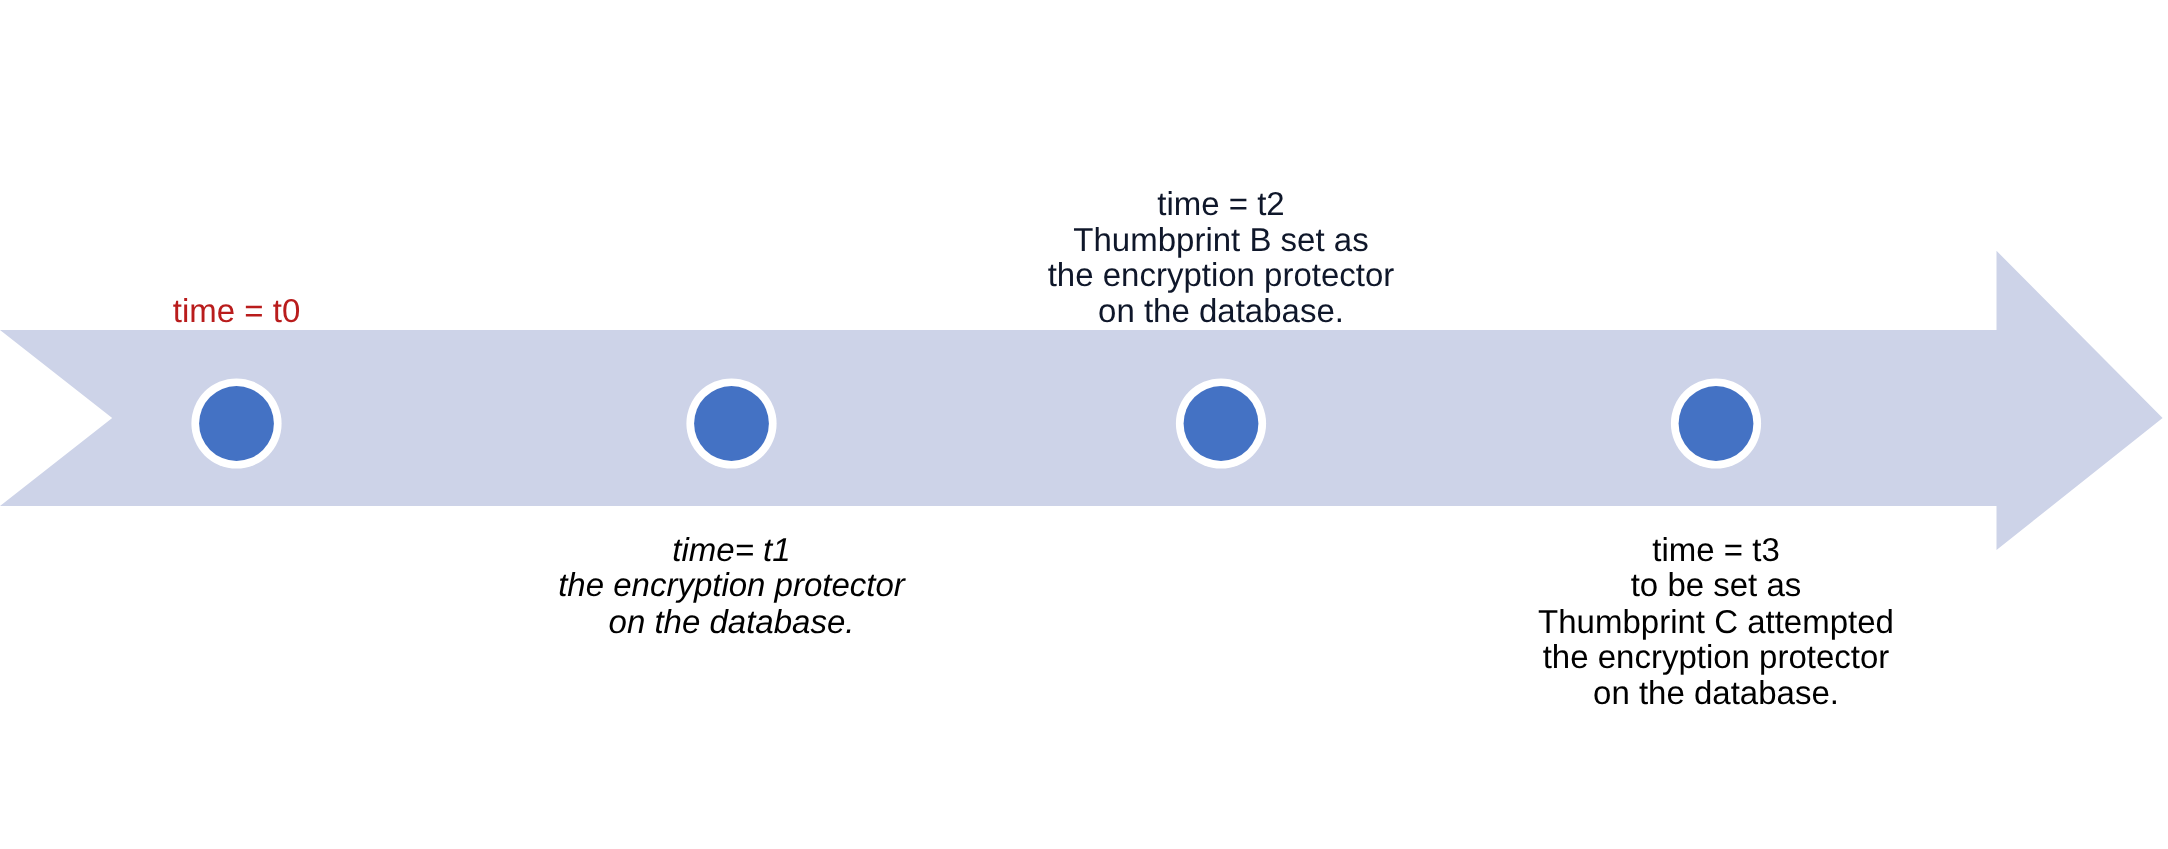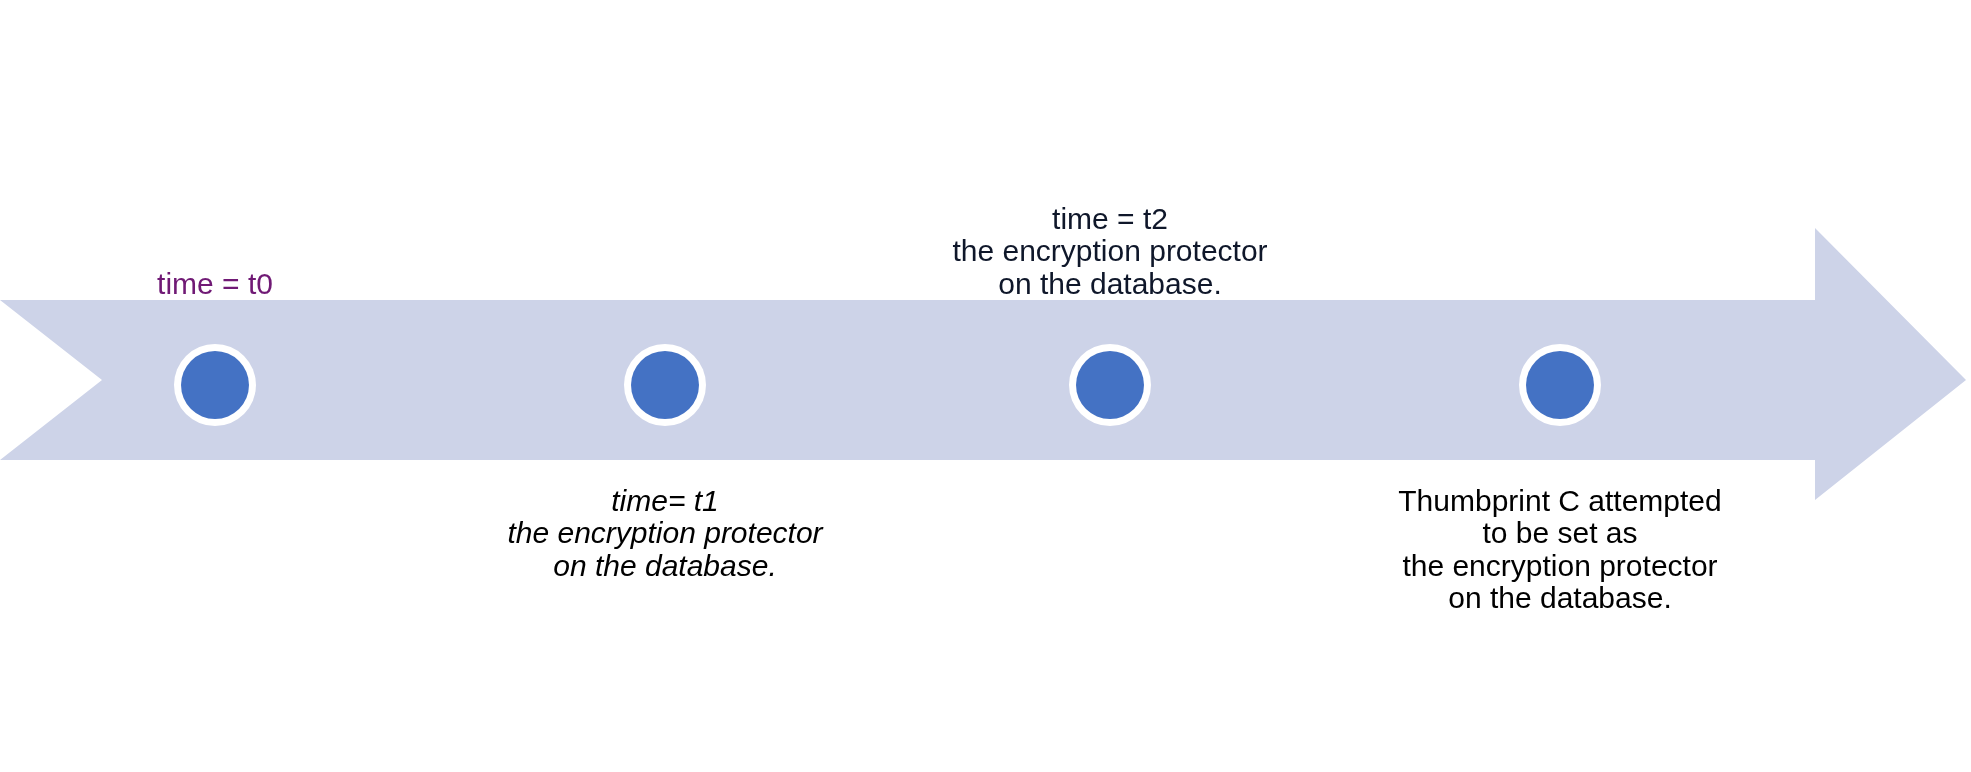--- a/index.html
+++ b/index.html
@@ -64,36 +64,38 @@
 
   <svg id="arrow-band" viewBox="0 0 1971 772" width="1971" height="772" xmlns="http://www.w3.org/2000/svg" aria-hidden="true">
     <polygon points="0,300 102,380 0,460 1815,460 1815,500 1966,380 1815,228 1815,300" fill="#CDD3E8"></polygon>
   </svg>
 
   <div class="milestone-dot" style="left: 215px; top: 385px; background: rgb(68, 114, 196); box-shadow: rgb(255, 255, 255) 0px 0px 0px 7px;"></div>
   <div class="milestone-dot" style="left: 665px; top: 385px; background: rgb(68, 114, 196); box-shadow: rgb(255, 255, 255) 0px 0px 0px 7px;"></div>
   <div class="milestone-dot" style="left: 1110px; top: 385px; background: rgb(68, 114, 196); box-shadow: rgb(255, 255, 255) 0px 0px 0px 7px;"></div>
   <div class="milestone-dot" style="left: 1560px; top: 385px; background: rgb(68, 114, 196); box-shadow: rgb(255, 255, 255) 0px 0px 0px 7px;"></div>
 
-  <div class="milestone-label above" style="left: 215px; bottom: 472px; color: #701a75;">
+  <div class="milestone-label above" style="left: 215px; bottom: 472px; color: #b91c1c;">
     <span class="label-line">time = t0</span>
   </div>
 
   <div class="milestone-label below" style="left: 665px; top: 485px; color: rgb(0, 0, 0); font-style: italic;">
     <span class="label-line">time= t1</span>
     <span class="label-line">the encryption protector</span>
     <span class="label-line">on the database.</span>
   </div>
 
   <div class="milestone-label above" style="left: 1110px; bottom: 472px; color: #0f172a;">
     <span class="label-line">time = t2</span>
+    <span class="label-line">Thumbprint B set as</span>
     <span class="label-line">the encryption protector</span>
     <span class="label-line">on the database.</span>
   </div>
 
   <div class="milestone-label below" style="left: 1560px; top: 485px; color: rgb(0, 0, 0);">
+    <span class="label-line">time = t3</span>
+    <span class="label-line">to be set as</span>
     <span class="label-line">Thumbprint C attempted</span>
-    <span class="label-line">to be set as</span>
     <span class="label-line">the encryption protector</span>
     <span class="label-line">on the database.</span>
   </div>
 
 </div>
 
 </body></html>

